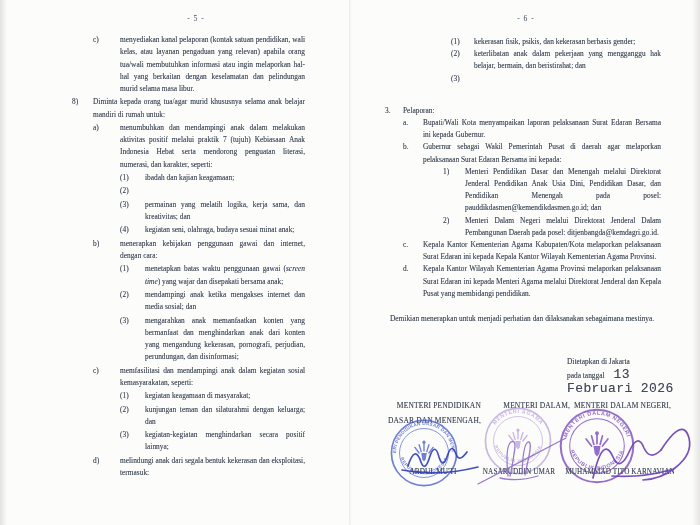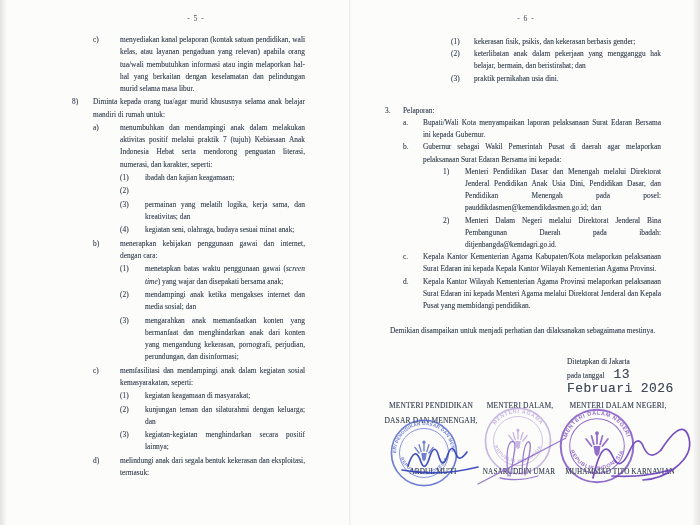--- a/index.html
+++ b/index.html
@@ -37,21 +37,21 @@
   .l-np{margin-left:58px;} .l-np .m{width:22px;}
   .gap-before{margin-top:20px;}
   .closing{margin-top:13px;margin-left:5px;text-align:justify;}
 
   .place-date{position:absolute;left:567px;top:356px;font-size:7.4px;
     line-height:12.8px;text-shadow:0 0 .4px rgba(65,75,90,.55);}
   .mono-date{font-family:"Liberation Mono", monospace;font-size:13px;
     letter-spacing:.4px;margin-left:9px;}
 
   .sig-title{position:absolute;top:399px;font-size:7.5px;line-height:14.8px;
-    text-align:center;letter-spacing:.15px;z-index:1;
+    text-align:right;letter-spacing:.15px;z-index:1;
     text-shadow:0 0 .4px rgba(65,75,90,.55);}
   #sigt1{left:381px;width:100px;}
   #sigt2{left:470px;width:100px;}
   #sigt3{left:565px;width:106px;}
   .sig-name{position:absolute;top:466px;font-size:7.2px;text-align:center;
     z-index:3;letter-spacing:.1px;text-shadow:0 0 .4px rgba(65,75,90,.55);}
   #sign1{left:383px;width:100px;}
   #sign2{left:469px;width:100px;}
   #sign3{left:558px;width:124px;}
 
@@ -144,51 +144,50 @@
     <div class="row l-top">
         <span class="m">(1)</span>
         <span class="t">kekerasan fisik, psikis, dan kekerasan berbasis gender;</span>
       </div>
     <div class="row l-top">
         <span class="m">(2)</span>
         <span class="t">keterlibatan anak dalam pekerjaan yang mengganggu hak belajar, bermain, dan beristirahat; dan</span>
       </div>
     <div class="row l-top">
         <span class="m">(3)</span>
-        <span class="t">praktik pernikahan usia dini.</span>
       </div>
     <div class="row l-n3 gap-before">
         <span class="m">3.</span>
         <span class="t">Pelaporan:</span>
       </div>
     <div class="row l-la">
         <span class="m">a.</span>
         <span class="t">Bupati/Wali Kota menyampaikan laporan pelaksanaan Surat Edaran Bersama ini kepada Gubernur.</span>
       </div>
     <div class="row l-la">
         <span class="m">b.</span>
         <span class="t">Gubernur sebagai Wakil Pemerintah Pusat di daerah agar melaporkan pelaksanaan Surat Edaran Bersama ini kepada:</span>
       </div>
     <div class="row l-np">
         <span class="m">1)</span>
         <span class="t">Menteri Pendidikan Dasar dan Menengah melalui Direktorat Jenderal Pendidikan Anak Usia Dini, Pendidikan Dasar, dan Pendidikan Menengah pada posel: pauddikdasmen@kemendikdasmen.go.id; dan</span>
       </div>
     <div class="row l-np">
         <span class="m">2)</span>
-        <span class="t">Menteri Dalam Negeri melalui Direktorat Jenderal Bina Pembangunan Daerah pada ibadah: ditjenbangda@kemdagri.go.id.</span>
+        <span class="t">Menteri Dalam Negeri melalui Direktorat Jenderal Dalam Pembangunan Daerah pada posel: ditjenbangda@kemdagri.go.id.</span>
       </div>
     <div class="row l-la">
         <span class="m">c.</span>
         <span class="t">Kepala Kantor Kementerian Agama Kabupaten/Kota melaporkan pelaksanaan Surat Edaran ini kepada Kepala Kantor Wilayah Kementerian Agama Provinsi.</span>
       </div>
     <div class="row l-la">
         <span class="m">d.</span>
         <span class="t">Kepala Kantor Wilayah Kementerian Agama Provinsi melaporkan pelaksanaan Surat Edaran ini kepada Menteri Agama melalui Direktorat Jenderal dan Kepala Pusat yang membidangi pendidikan.</span>
       </div>
-    <div class="closing">Demikian disampaikan untuk menjadi perhatian dan dilaksanakan sebagaimana mestinya.</div>
+    <div class="closing">Demikian menerapkan untuk menjadi perhatian dan dilaksanakan sebagaimana mestinya.</div>
   </div>
 
   <div class="place-date">
     <div>Ditetapkan di Jakarta</div>
     <div><span>pada tanggal</span><span class="mono-date">13 Februari 2026</span></div>
   </div>
 
   <div class="sig-title" id="sigt1">
     <div>MENTERI PENDIDIKAN</div>
     <div>DASAR DAN MENENGAH,</div>

